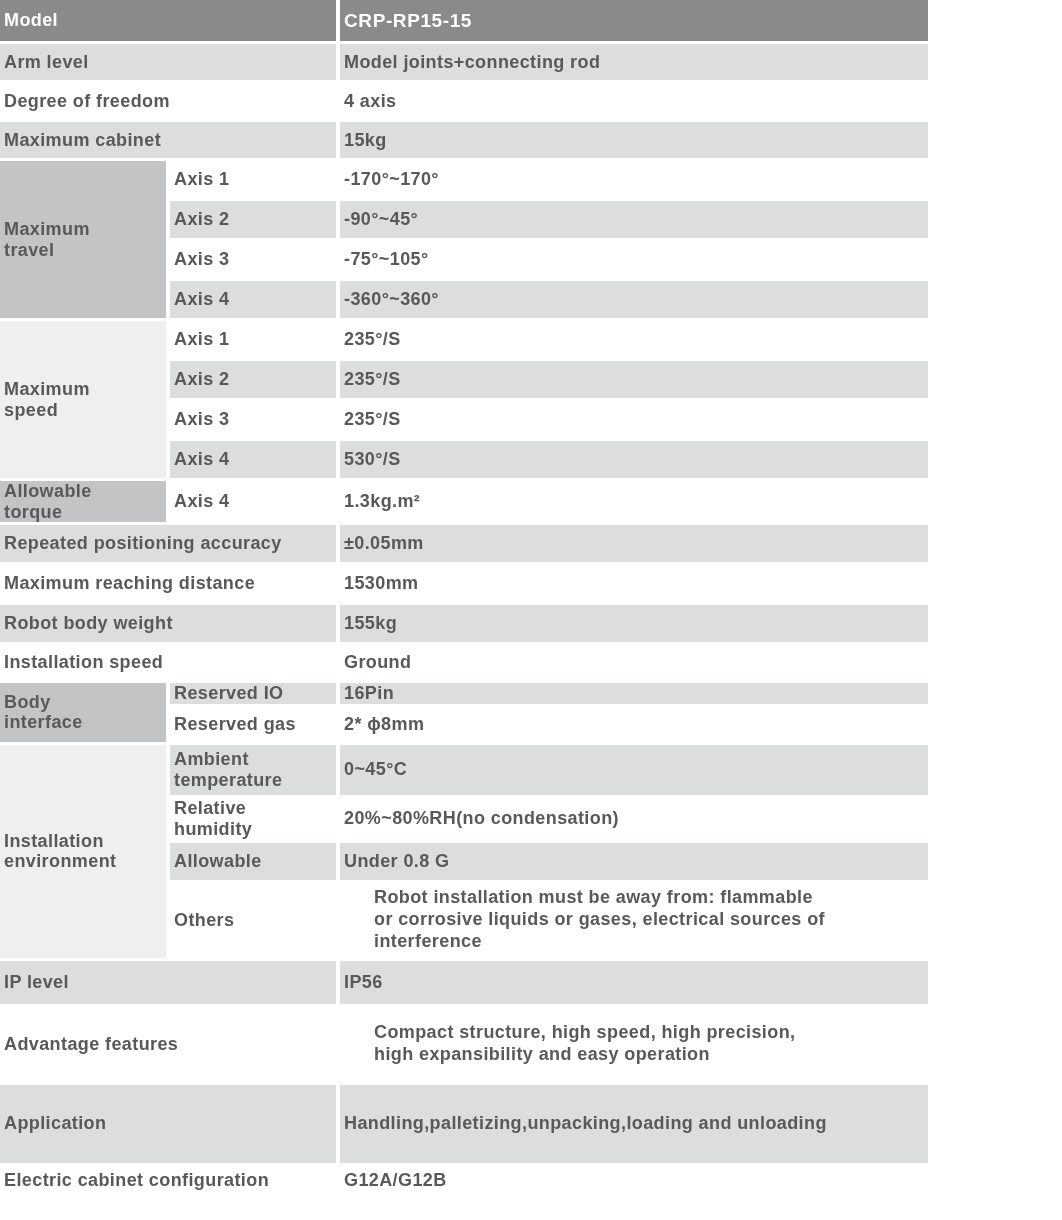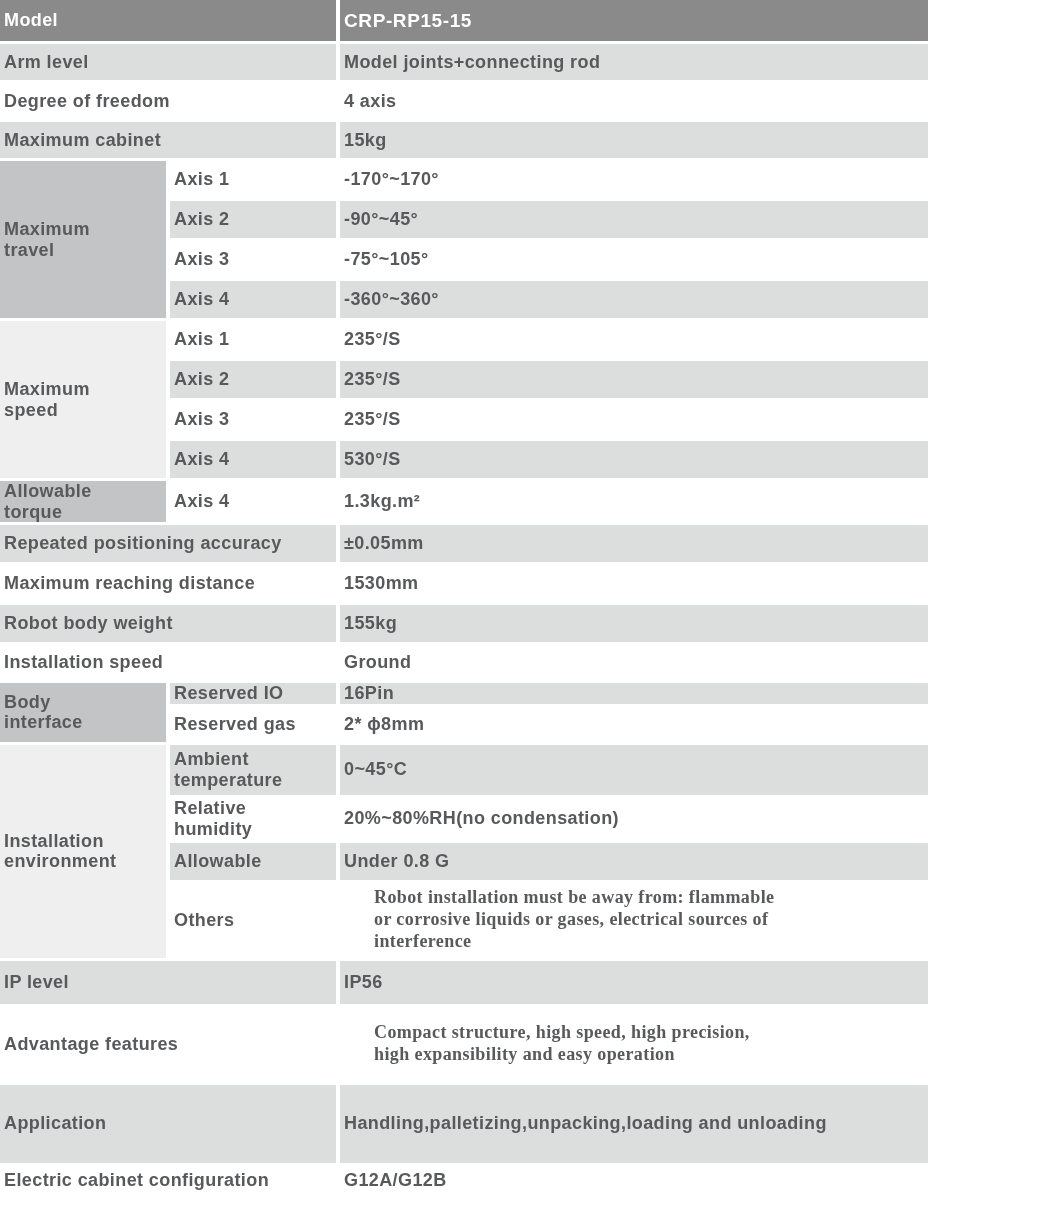--- a/index.html
+++ b/index.html
@@ -47,21 +47,20 @@
   
   td.gd { background: var(--group-dark-bg, #c2c4c5); }
   td.gl { background: var(--group-light-bg, #efefef); }
   td.grp, td.pre { white-space: pre-line; }
   
   td.left {
     text-align: left;
     padding-left: 34px;
     white-space: pre-line;
     line-height: 1.22;
-    font-family: Liberation Serif, serif;
   }
 </style>
 </head>
 <body>
 
 <table class="spec">
   <colgroup>
     <col style="width:166px">
     <col style="width:166px">
     <col style="width:588px">

